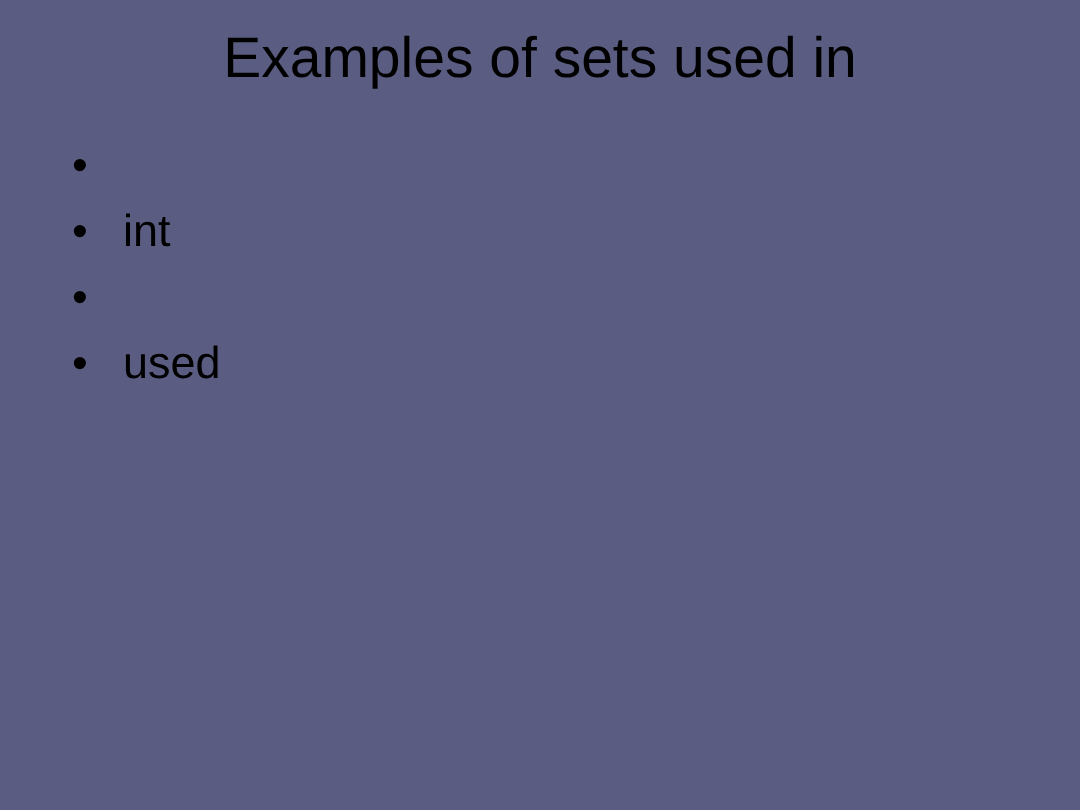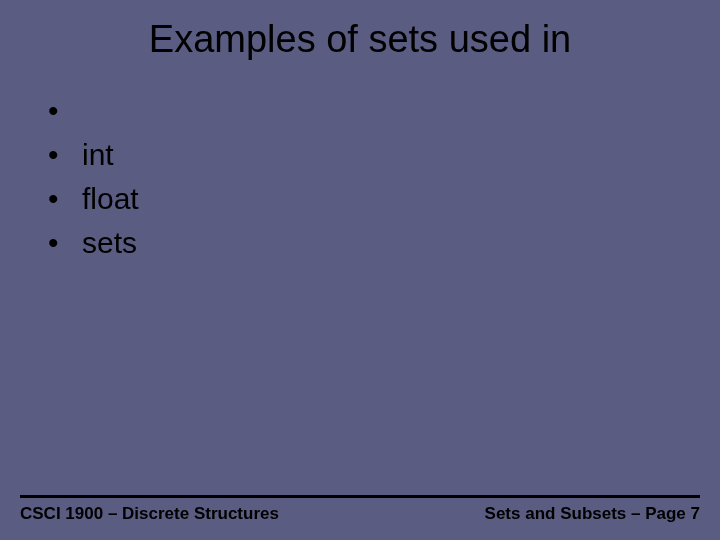--- a/index.html
+++ b/index.html
@@ -68,29 +68,21 @@
   <div class="content">
     <div class="bullet-item">
       <span class="bullet-dot">•</span>
     </div>
     <div class="bullet-item">
       <span class="bullet-dot">•</span>
       <span>int</span>
     </div>
     <div class="bullet-item">
       <span class="bullet-dot">•</span>
-      <span>float</span>
     </div>
     <div class="bullet-item">
       <span class="bullet-dot">•</span>
-      <span>sets</span>
+      <span>used</span>
     </div>
   </div>
 
-  <div class="footer">
-    <div class="footer-line"></div>
-    <div class="footer-row">
-      <span>CSCI 1900 – Discrete Structures</span>
-      <span>Sets and Subsets – Page 7</span>
-    </div>
-  </div>
 
 </div>
 
 </body></html>

